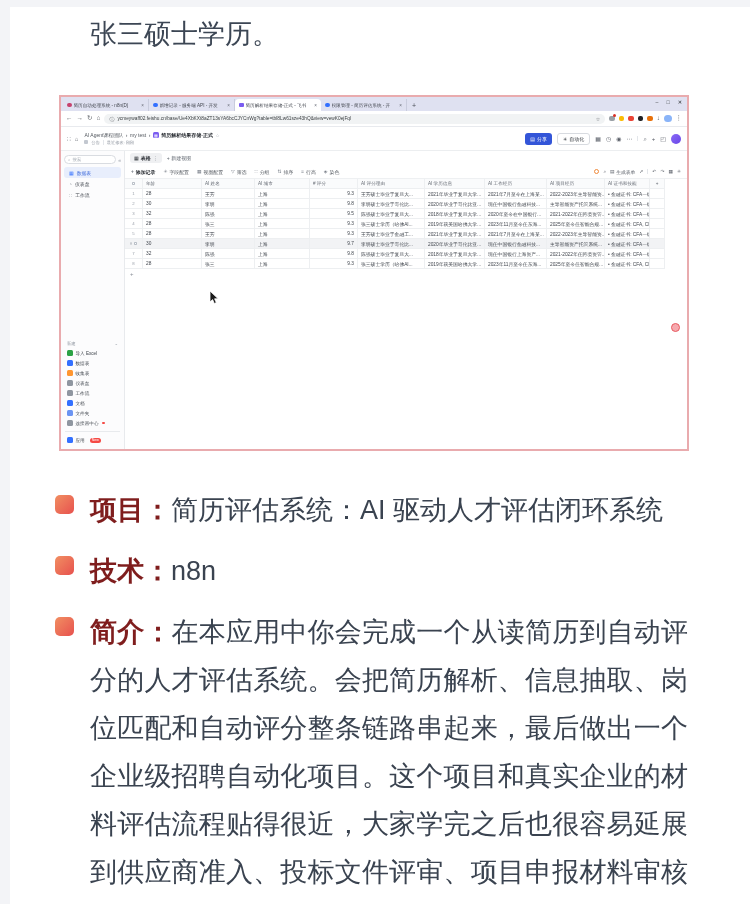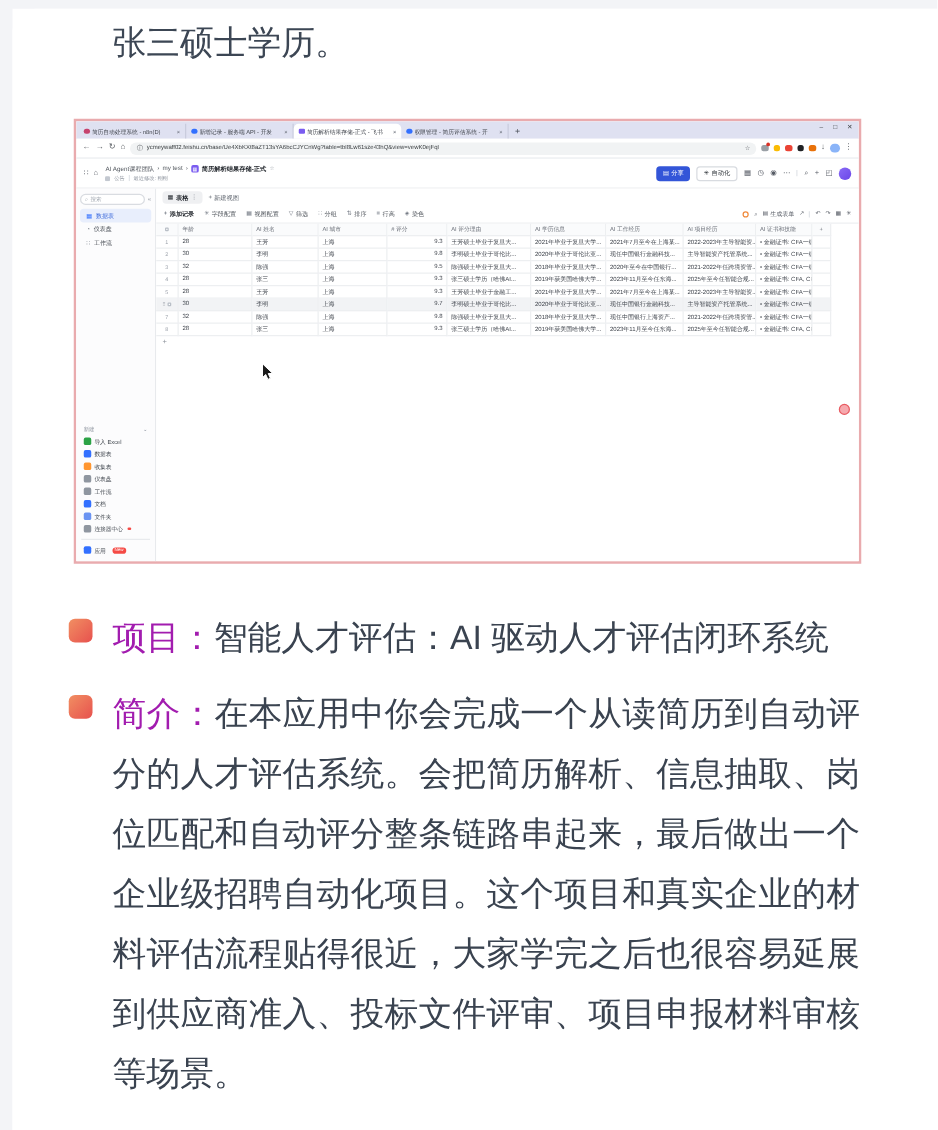--- a/index.html
+++ b/index.html
@@ -99,21 +99,21 @@
   .drag{color:#9ba1aa;font-size:3.8px}
   .addrow{height:10px;display:flex;align-items:center;padding-left:5px;font-size:6px;color:#8a9099}
   .cursor{position:absolute;left:148px;top:140px}
   .recdot{position:absolute;left:610px;top:172px;width:9px;height:9px;border-radius:50%;background:#f6a9ae;border:1.6px solid #e85b62;box-sizing:border-box}
 
   
   .bullets{position:absolute;left:55px;top:486px;width:650px;margin:0;padding:0;list-style:none}
   .bullets li{display:flex;align-items:flex-start;margin:0 0 13px 0}
   .bullet{width:19px;height:19px;border-radius:5px;background:linear-gradient(135deg,#f18f62,#e7514e);margin:9px 16px 0 0;flex:none}
   .btext{font-size:27px;line-height:48px;color:#3a4350;width:598px;text-align:justify}
-  .btext b{color:#a21caf;font-weight:400}
+  .btext b{color:#7f1d1d;font-weight:700}
 </style>
 </head>
 <body>
 
 <div class="bg-top"></div>
 <div class="bg-left"></div>
 <div class="card"></div>
 
 <div class="top-text">张三硕士学历。</div>
 
@@ -481,19 +481,23 @@
     <div class="recdot"></div>
     <svg class="cursor" width="12" height="14" viewBox="0 0 12 14">
       <path d="M1,0 L1,11 L3.6,8.6 L5.3,12.5 L7.3,11.6 L5.6,7.8 L9.2,7.8 Z" fill="#1b1b1b" stroke="#fff" stroke-width="0.8"></path>
     </svg>
   </div>
 </div>
 
 <ul class="bullets">
   <li>
     <span class="bullet"></span>
-    <div class="btext"><b>项目：</b><span>智能人才评估：AI 驱动人才评估闭环系统</span></div>
+    <div class="btext"><b>项目：</b><span>简历评估系统：AI 驱动人才评估闭环系统</span></div>
+  </li>
+  <li>
+    <span class="bullet"></span>
+    <div class="btext"><b>技术：</b><span>n8n</span></div>
   </li>
   <li>
     <span class="bullet"></span>
     <div class="btext"><b>简介：</b><span>在本应用中你会完成一个从读简历到自动评分的人才评估系统。会把简历解析、信息抽取、岗位匹配和自动评分整条链路串起来，最后做出一个企业级招聘自动化项目。这个项目和真实企业的材料评估流程贴得很近，大家学完之后也很容易延展到供应商准入、投标文件评审、项目申报材料审核等场景。</span></div>
   </li>
 </ul>
 
 </body></html>

